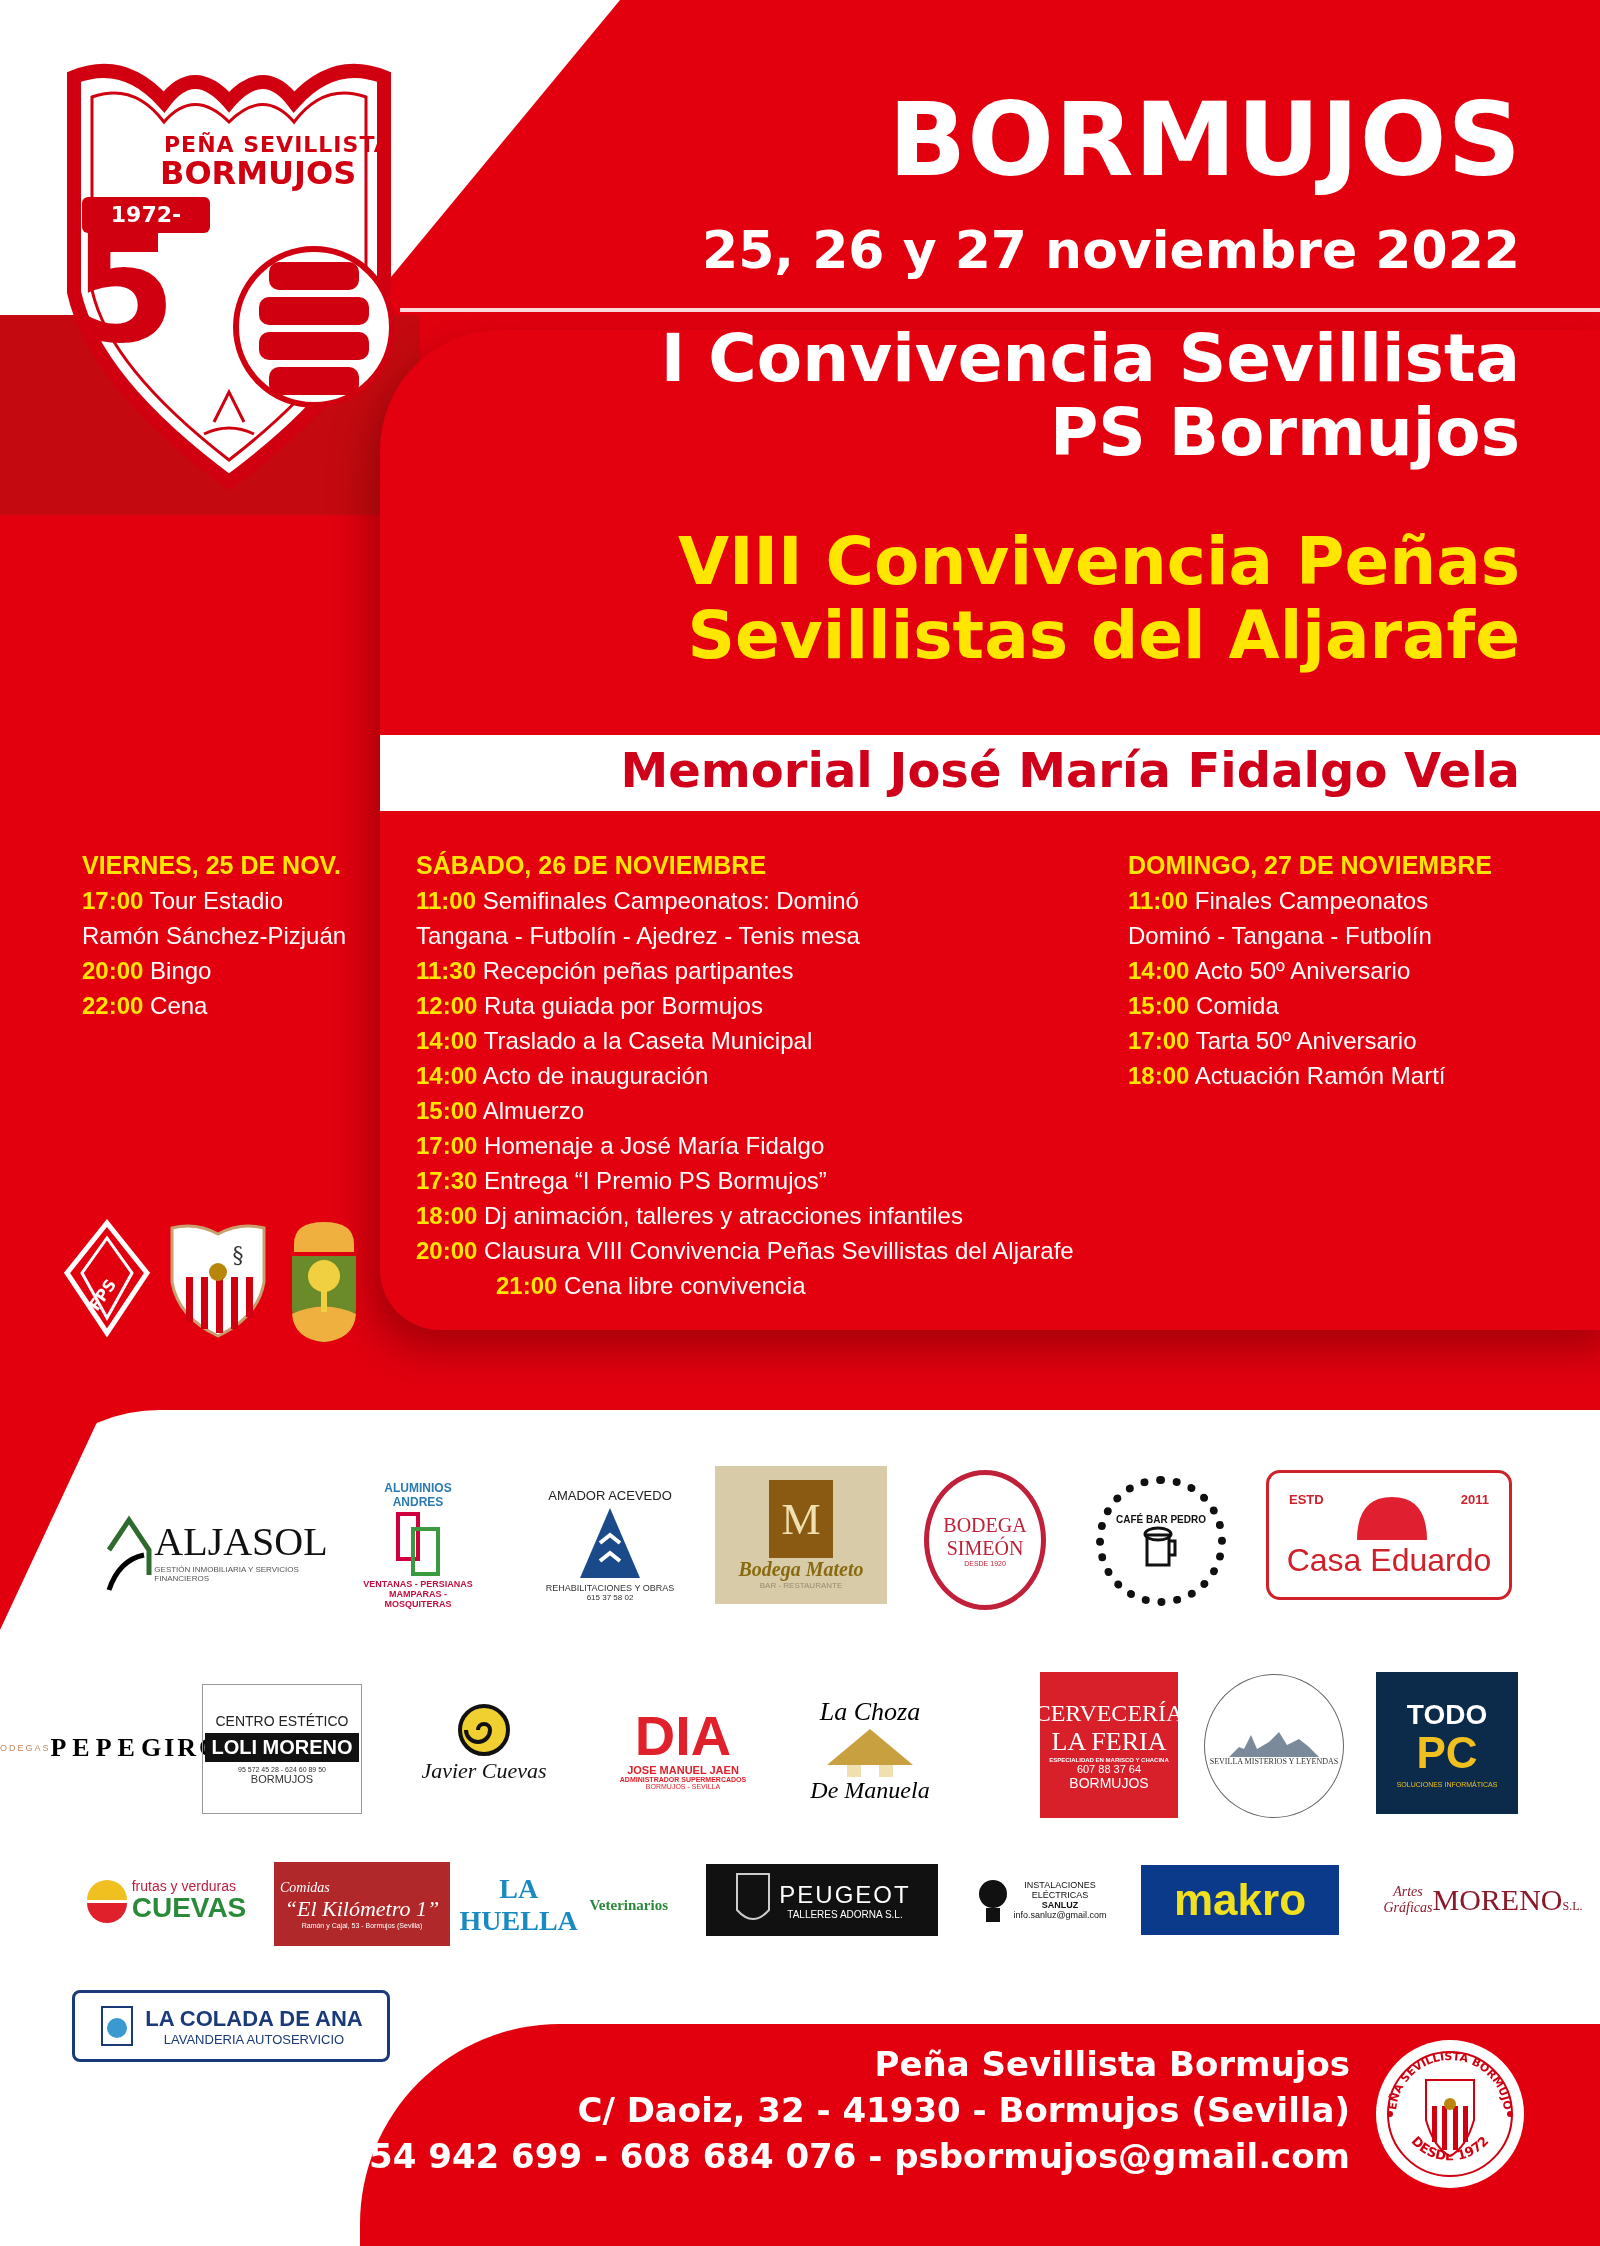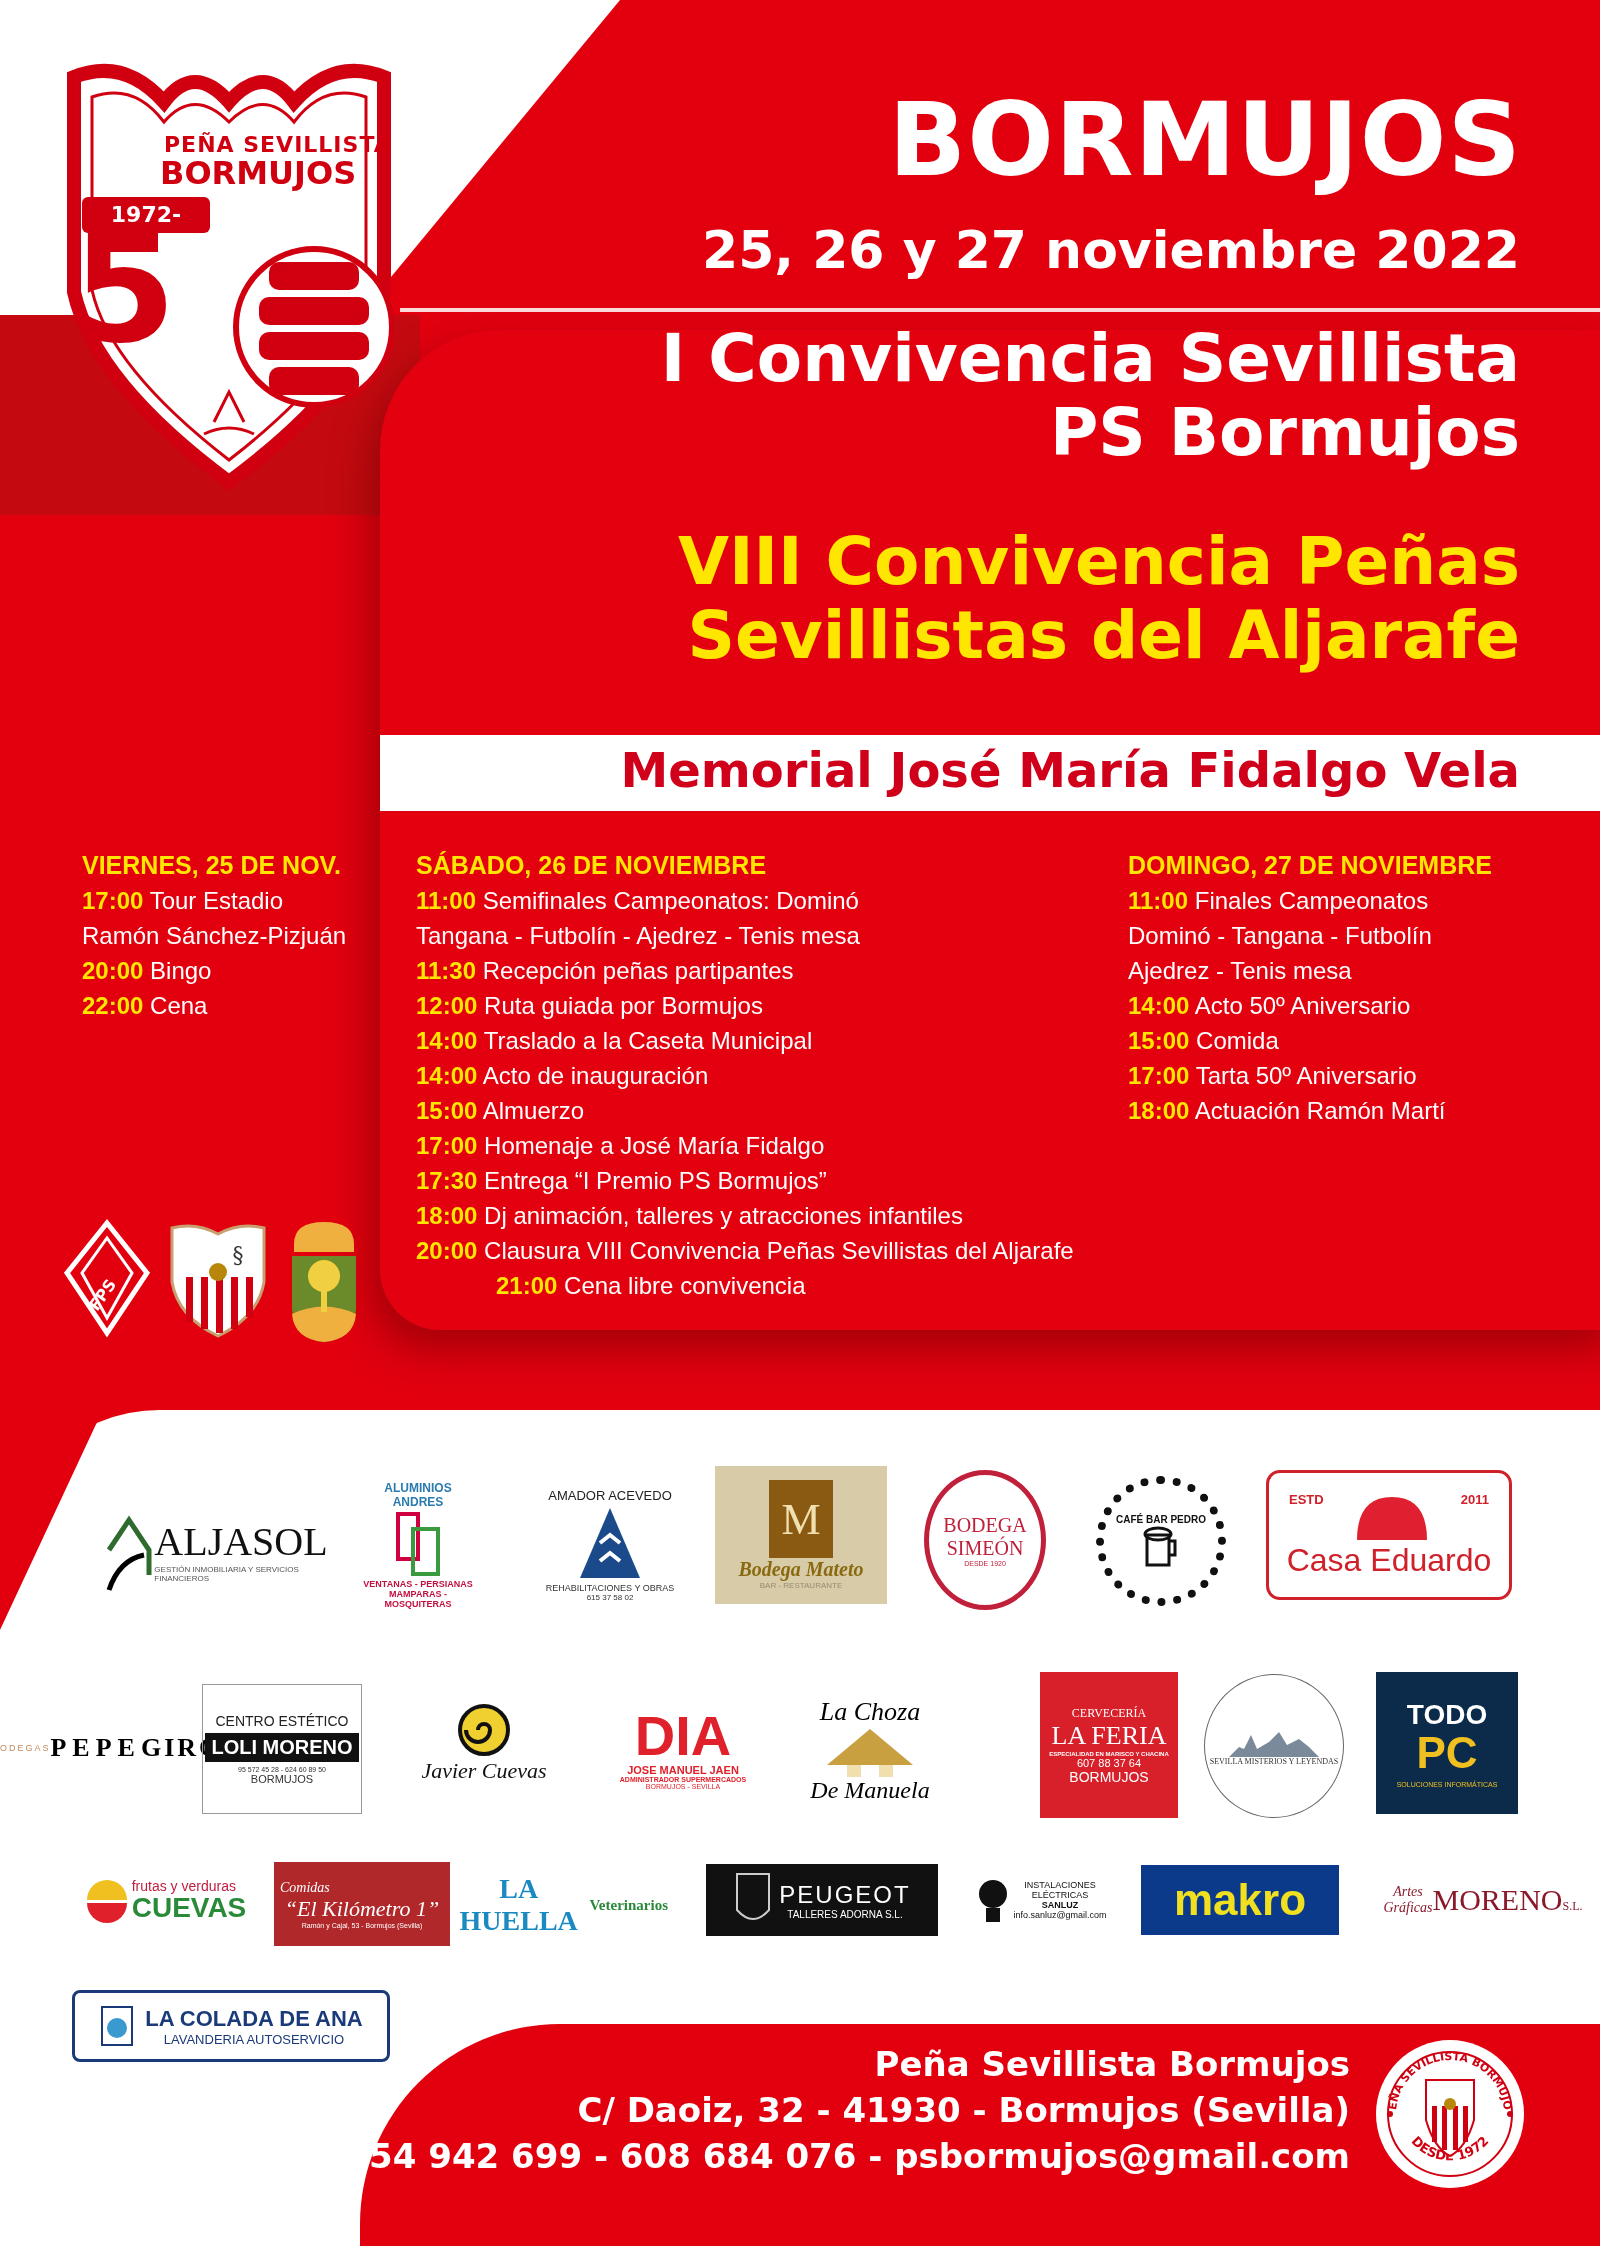--- a/index.html
+++ b/index.html
@@ -113,21 +113,20 @@
   <div><span class="time">17:30</span> <span>Entrega “I Premio PS Bormujos”</span></div>
   <div><span class="time">18:00</span> <span>Dj animación, talleres y atracciones infantiles</span></div>
   <div><span class="time">20:00</span> <span>Clausura VIII Convivencia Peñas Sevillistas del Aljarafe</span></div>
   <div class="indent"><span class="time">21:00</span> <span>Cena libre convivencia</span></div>
 </div>
 
 <div id="day-sun" class="day">
   <div class="day-title">DOMINGO, 27 DE NOVIEMBRE</div>
   <div><span class="time">11:00</span> <span>Finales Campeonatos</span></div>
   <div><span>Dominó - Tangana - Futbolín</span></div>
-  <div><span>Ajedrez  - Tenis mesa</span></div>
   <div><span class="time">14:00</span> <span>Acto 50º Aniversario</span></div>
   <div><span class="time">15:00</span> <span>Comida</span></div>
   <div><span class="time">17:00</span> <span>Tarta 50º Aniversario</span></div>
   <div><span class="time">18:00</span> <span>Actuación Ramón Martí</span></div>
 </div>
 
 <div class="emblem" style="left:62px;top:1218px;">
   <svg width="90" height="120" viewBox="0 0 90 120">
     <path d="M45 5 L85 55 L45 115 L5 55 Z" fill="none" stroke="#fff" stroke-width="5"></path>
     <path d="M20 55 L45 20 L70 55 L45 100 Z" fill="none" stroke="#fff" stroke-width="3"></path>
@@ -250,21 +249,21 @@
 <div class="sponsor" style="left:800px;top:1680px;width:140px;height:140px;flex-direction:column;align-items:center;">
   <div style="font-family:'Liberation Serif',serif;font-style:italic;font-size:26px;">La Choza</div>
   <svg width="90" height="50" viewBox="0 0 90 50">
       <path d="M45 2 L88 38 L2 38 Z" fill="#c8a040"></path>
       <rect x="22" y="38" width="14" height="12" fill="#f0e0b0"></rect>
       <rect x="54" y="38" width="14" height="12" fill="#f0e0b0"></rect>
     </svg>
   <div style="font-family:'Liberation Serif',serif;font-style:italic;font-size:24px;">De Manuela</div>
 </div>
 <div class="sponsor" style="left:1040px;top:1672px;width:138px;height:146px;background:#d8202a;flex-direction:column;color:#fff;">
-  <div style="font-family:'Liberation Serif',serif;font-size:12px;">CERVECERÍA</div>
+  <div style="font-family:'Liberation Serif',serif;font-size:24px;">CERVECERÍA</div>
   <div style="font-family:'Liberation Serif',serif;font-size:26px;">LA FERIA</div>
   <div style="font-size:6px;font-weight:bold;">ESPECIALIDAD EN MARISCO Y CHACINA</div>
   <div style="font-size:11px;">607 88 37 64</div>
   <div style="font-size:14px;">BORMUJOS</div>
 </div>
 <div class="sponsor" style="left:1204px;top:1674px;width:140px;height:144px;border:1px solid #666;border-radius:50%;flex-direction:column;">
   <svg width="90" height="30" viewBox="0 0 90 30">
       <path d="M0 30 L10 20 L15 22 L22 8 L28 22 L40 15 L50 5 L58 18 L70 12 L80 20 L90 30 Z" fill="#7a8a9a"></path>
     </svg>
   <div style="font-family:'Liberation Serif',serif;font-size:8px;color:#333;">SEVILLA MISTERIOS Y LEYENDAS</div>

